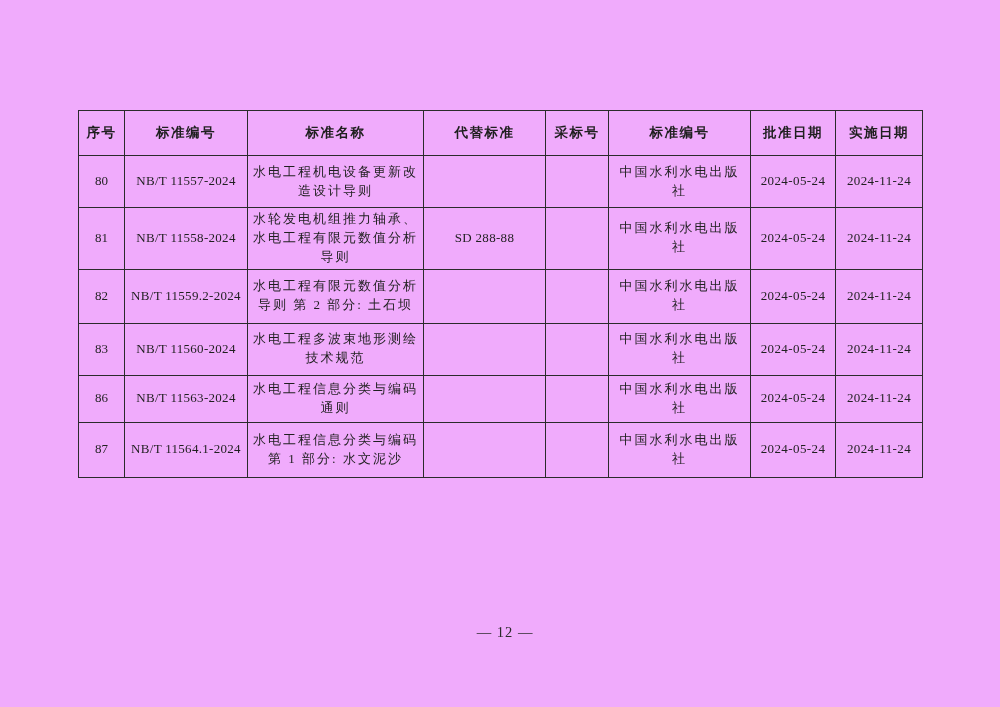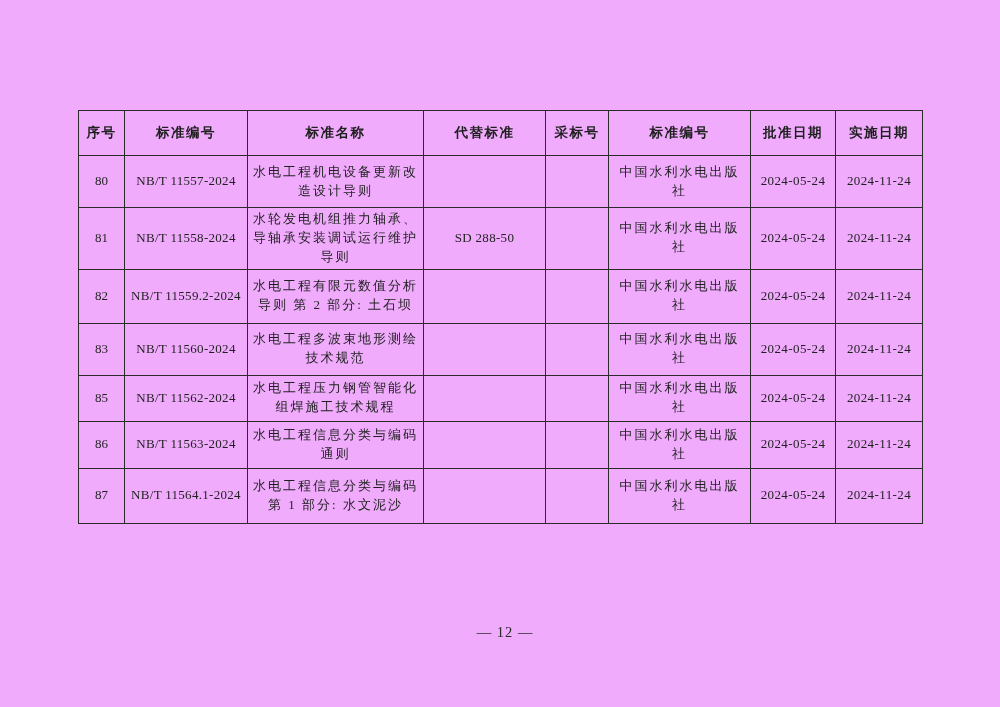--- a/index.html
+++ b/index.html
@@ -105,51 +105,41 @@
         <td class="cjk-spaced">水电工程机电设备更新改造设计导则</td>
         <td class="code-cell"></td>
         <td></td>
         <td class="cjk-spaced">中国水利水电出版社</td>
         <td class="date-cell">2024-05-24</td>
         <td class="date-cell">2024-11-24</td>
       </tr>
       <tr class="r1">
         <td>81</td>
         <td class="code-cell">NB/T 11558-2024</td>
-        <td class="cjk-spaced">水轮发电机组推力轴承、导轴承安装调试运行维护导则</td>
-        <td class="code-cell">SD 288-50</td>
+        <td class="cjk-spaced">水轮发电机组推力轴承、水电工程有限元数值分析导则</td>
+        <td class="code-cell">SD 288-88</td>
         <td></td>
         <td class="cjk-spaced">中国水利水电出版社</td>
         <td class="date-cell">2024-05-24</td>
         <td class="date-cell">2024-11-24</td>
       </tr>
       <tr class="r2">
         <td>82</td>
         <td class="code-cell">NB/T 11559.2-2024</td>
         <td class="cjk-spaced">水电工程有限元数值分析导则 第 2 部分: 土石坝</td>
         <td class="code-cell"></td>
         <td></td>
         <td class="cjk-spaced">中国水利水电出版社</td>
         <td class="date-cell">2024-05-24</td>
         <td class="date-cell">2024-11-24</td>
       </tr>
       <tr class="r3">
         <td>83</td>
         <td class="code-cell">NB/T 11560-2024</td>
         <td class="cjk-spaced">水电工程多波束地形测绘技术规范</td>
-        <td class="code-cell"></td>
-        <td></td>
-        <td class="cjk-spaced">中国水利水电出版社</td>
-        <td class="date-cell">2024-05-24</td>
-        <td class="date-cell">2024-11-24</td>
-      </tr>
-      <tr class="r5">
-        <td>85</td>
-        <td class="code-cell">NB/T 11562-2024</td>
-        <td class="cjk-spaced">水电工程压力钢管智能化组焊施工技术规程</td>
         <td class="code-cell"></td>
         <td></td>
         <td class="cjk-spaced">中国水利水电出版社</td>
         <td class="date-cell">2024-05-24</td>
         <td class="date-cell">2024-11-24</td>
       </tr>
       <tr class="r6">
         <td>86</td>
         <td class="code-cell">NB/T 11563-2024</td>
         <td class="cjk-spaced">水电工程信息分类与编码通则</td>

